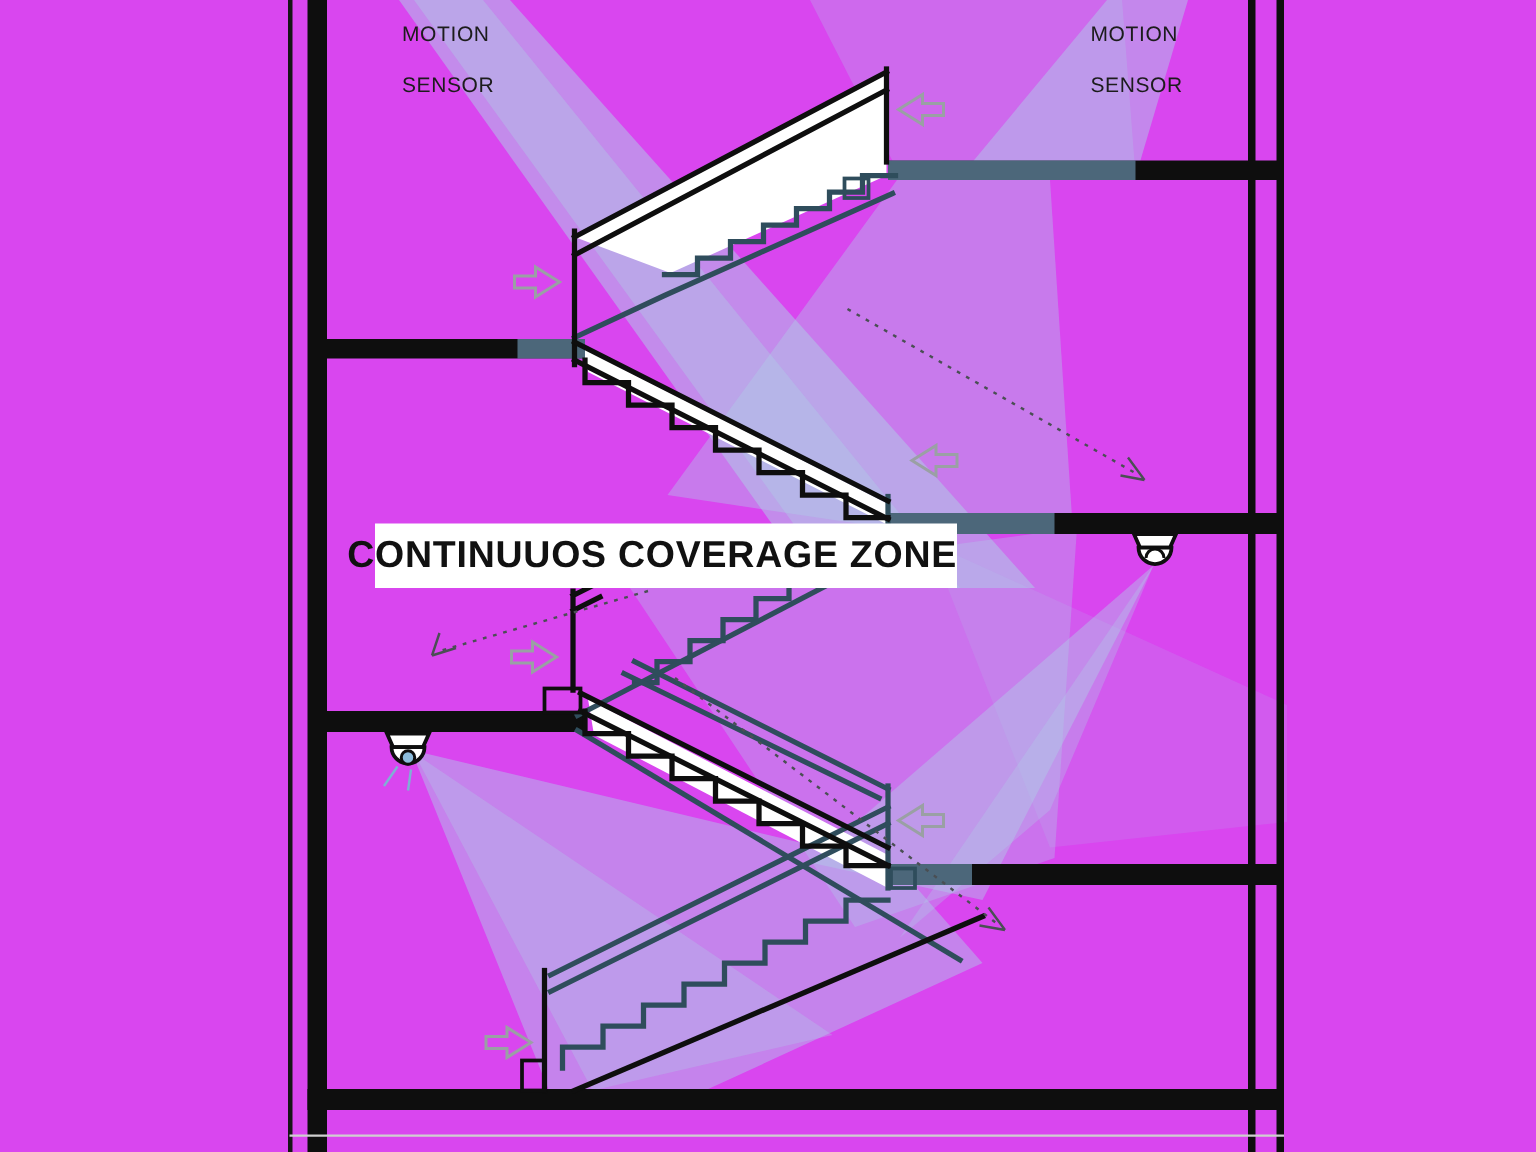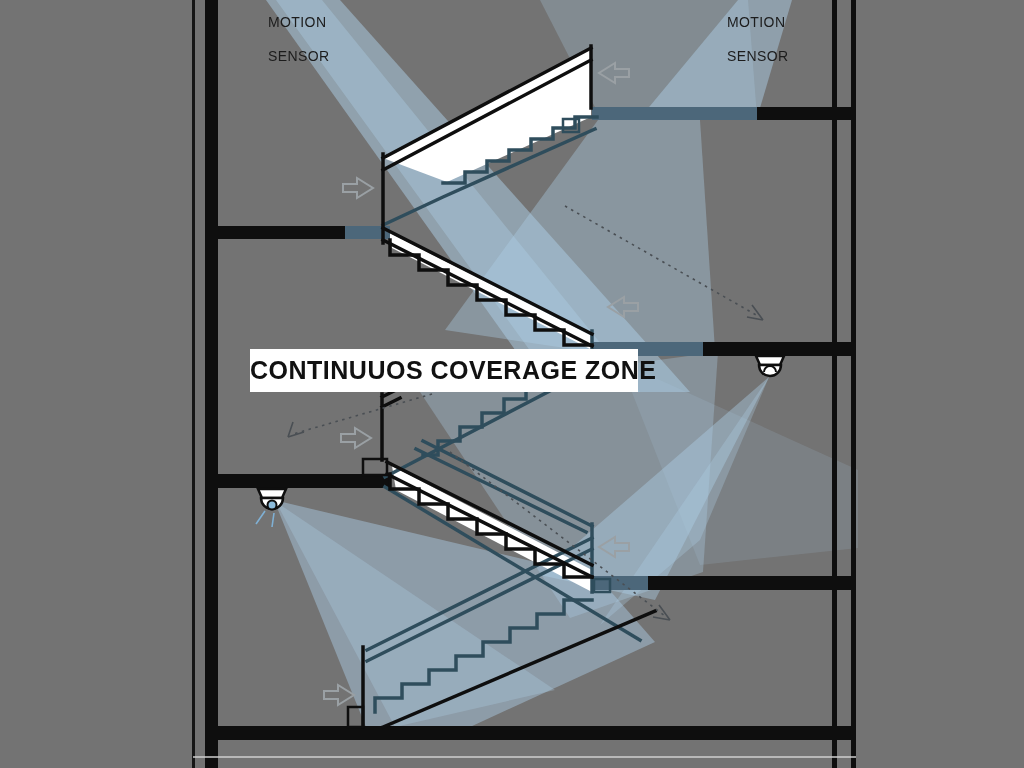--- a/index.html
+++ b/index.html
@@ -8,31 +8,31 @@
     --stair-teal:#2f4d5c;
     --structure:#0e0e0e;
     --arrow-outline:#9aa0a4;
     --dotted:#4a4f54;
     --lens:#8cbcdc;
     --label-bg:#ffffff;
     --label-text:#111111;
   }
   html,body{margin:0;padding:0;background:#ffffff;}
   .canvas{
-    position:relative;width:1024px;height:768px;background:#737373;
+    position:relative;width:1024px;height:768px;background:#d946ef;
     font-family:"Liberation Sans", sans-serif;overflow:hidden;
   }
   .canvas svg{position:absolute;left:0;top:0;}
   .sensor-label{
     position:absolute;font-size:14px;font-weight:500;letter-spacing:.4px;
     color:#1c1c1c;line-height:17px;white-space:pre;
   }
   .coverage-label{
     position:absolute;left:250px;top:349px;width:388px;height:43px;
-    background:var(--label-bg);display:flex;align-items:center;justify-content:flex-start;
+    background:var(--label-bg);display:flex;align-items:center;justify-content:flex-end;
     font-size:25px;font-weight:700;letter-spacing:.5px;color:var(--label-text);
     white-space:nowrap;
   }
 </style>
 </head>
 <body>
 
 <div class="canvas">
 
   <svg width="1024" height="768" viewBox="0 0 1024 768">

